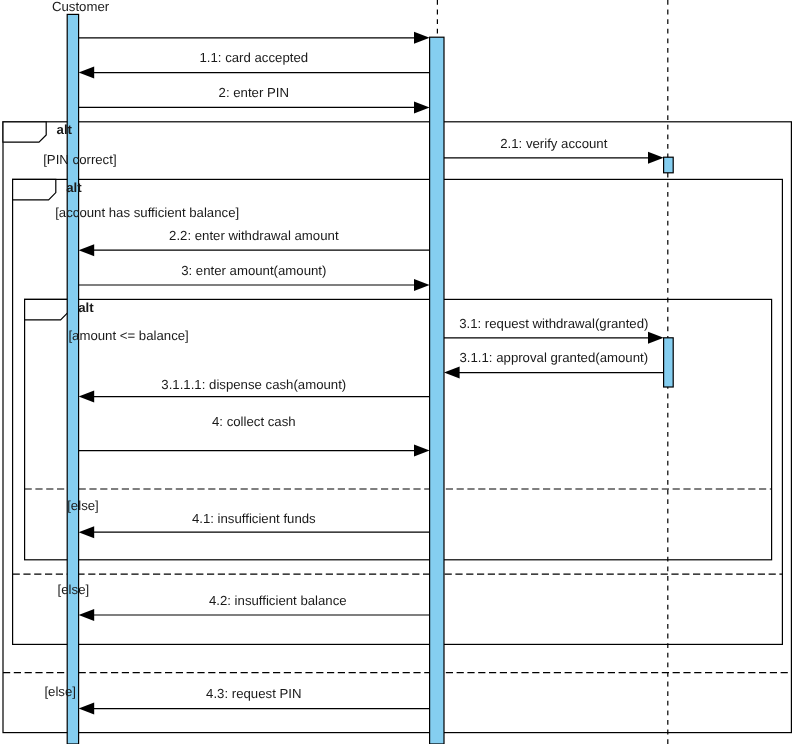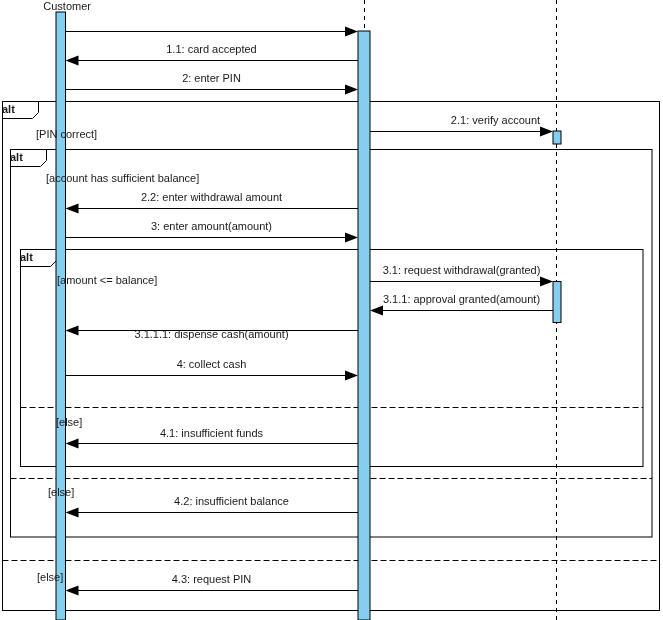--- a/index.html
+++ b/index.html
@@ -16,21 +16,21 @@
   .frame{fill:none;stroke:#000;stroke-width:1;}
   .pentagon{fill:#fff;stroke:#000;stroke-width:1;}
   .sep{stroke:#000;stroke-width:1;stroke-dasharray:6 3;fill:none;}
   .lifedash{stroke:#000;stroke-width:1;stroke-dasharray:4 4;fill:none;}
   .act{stroke:#000;stroke-width:1;}
   .msgline{stroke:#000;stroke-width:1;fill:none;}
   .head{fill:#000;stroke:none;}
   .lbl{position:absolute;white-space:nowrap;line-height:13px;}
   .mlabel{text-align:center;}
   .glabel{text-align:left;}
-  .opname{font-weight:bold;text-align:left;}
+  .opname{font-weight:bold;text-align:right;padding-left:26px;}
   .headname{text-align:right;}
 </style>
 </head>
 <body>
 
 <div id="canvas">
 
   <svg id="geometry" width="663" height="620" viewBox="0 0 663 620">
 
     <rect class="frame" x="2.5" y="101.5" width="657" height="509"></rect>
@@ -115,24 +115,24 @@
 
   <div class="lbl glabel" style="left:36px;top:128px;">[PIN correct]</div>
   <div class="lbl glabel" style="left:46px;top:172px;">[account has sufficient balance]</div>
   <div class="lbl glabel" style="left:57px;top:274px;">[amount &lt;= balance]</div>
   <div class="lbl glabel" style="left:56px;top:416px;">[else]</div>
   <div class="lbl glabel" style="left:48px;top:486px;">[else]</div>
   <div class="lbl glabel" style="left:37px;top:571px;">[else]</div>
 
   <div class="lbl mlabel" style="left:65px;top:43px;width:293px;">1.1: card accepted</div>
   <div class="lbl mlabel" style="left:65px;top:72px;width:293px;">2: enter PIN</div>
-  <div class="lbl mlabel" style="left:370px;top:114px;width:183px;padding-left:34px;">2.1: verify account</div>
+  <div class="lbl mlabel" style="left:370px;top:114px;width:183px;">2.1: verify account</div>
   <div class="lbl mlabel" style="left:65px;top:191px;width:293px;">2.2: enter withdrawal amount</div>
   <div class="lbl mlabel" style="left:65px;top:220px;width:293px;">3: enter amount(amount)</div>
   <div class="lbl mlabel" style="left:370px;top:264px;width:183px;">3.1: request withdrawal(granted)</div>
   <div class="lbl mlabel" style="left:370px;top:293px;width:183px;">3.1.1: approval granted(amount)</div>
-  <div class="lbl mlabel" style="left:65px;top:328px;width:293px;">3.1.1.1: dispense cash(amount)</div>
-  <div class="lbl mlabel" style="left:65px;top:358px;width:293px;">4: collect cash</div>
+  <div class="lbl mlabel" style="left:65px;top:315px;width:293px;">3.1.1.1: dispense cash(amount)</div>
+  <div class="lbl mlabel" style="left:65px;top:346px;width:293px;">4: collect cash</div>
   <div class="lbl mlabel" style="left:65px;top:427px;width:293px;">4.1: insufficient funds</div>
   <div class="lbl mlabel" style="left:65px;top:495px;width:309px;margin-left:12px;">4.2: insufficient balance</div>
   <div class="lbl mlabel" style="left:65px;top:573px;width:293px;">4.3: request PIN</div>
 
 </div>
 
 </body></html>

